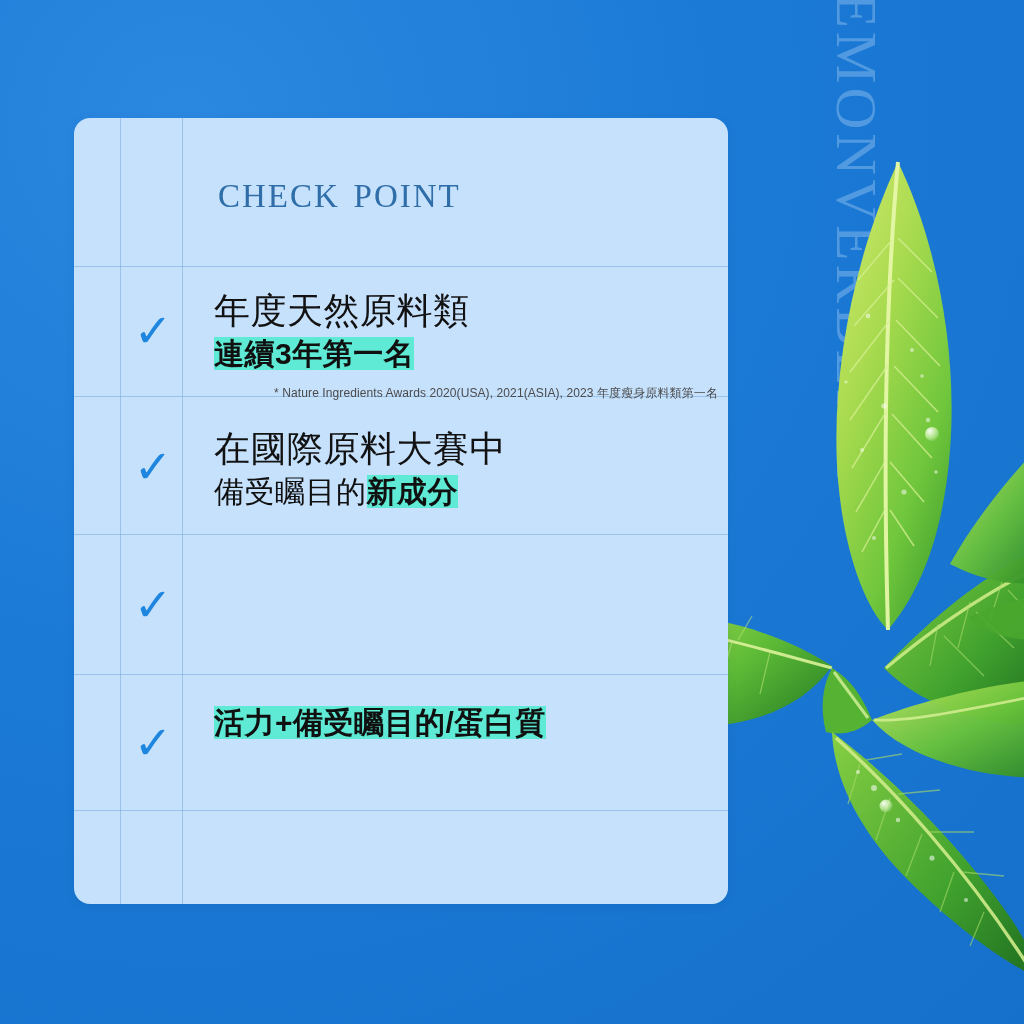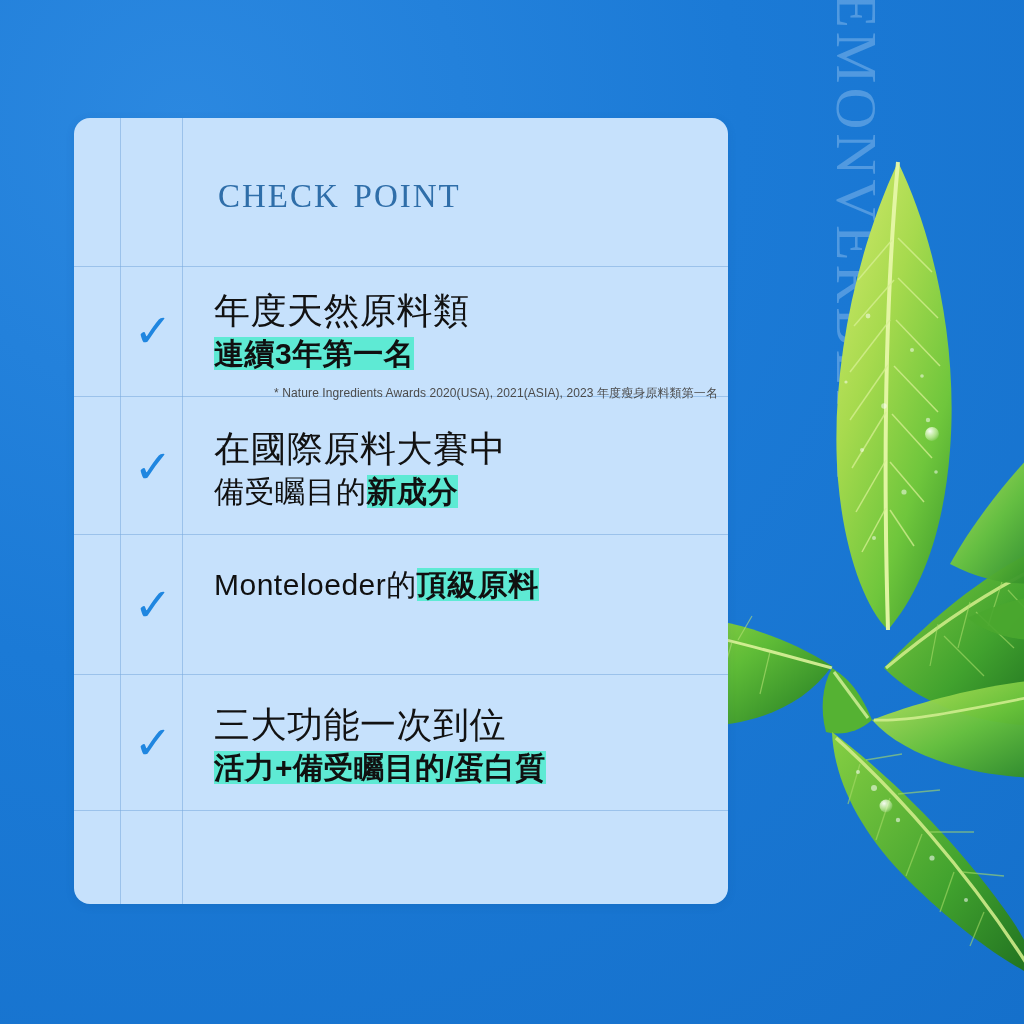--- a/index.html
+++ b/index.html
@@ -251,26 +251,24 @@
     <div class="check" style="top:48px">✓</div>
     <div class="rtext" style="top:30px">
       <div class="l1">在國際原料大賽中</div>
       <div class="l2"><span class="plain">備受矚目的</span><span class="hl">新成分</span></div>
     </div>
   </div>
 
   <div class="row" style="top:416px;height:140px">
     <div class="check" style="top:48px">✓</div>
     <div class="rtext" style="top:30px">
-      <div class="l2"><span class="plain">Monteloeder的</span><span class="hl">頂級原料</span></div>
     </div>
   </div>
 
   <div class="row" style="top:556px;height:136px">
     <div class="check" style="top:46px">✓</div>
     <div class="rtext" style="top:28px">
-      <div class="l1">三大功能一次到位</div>
       <div class="l2"><span class="plain"></span><span class="hl">活力+備受矚目的/蛋白質</span></div>
     </div>
   </div>
 
   <div class="row" style="top:692px;height:94px"></div>
 </div>
 
 </body></html>

